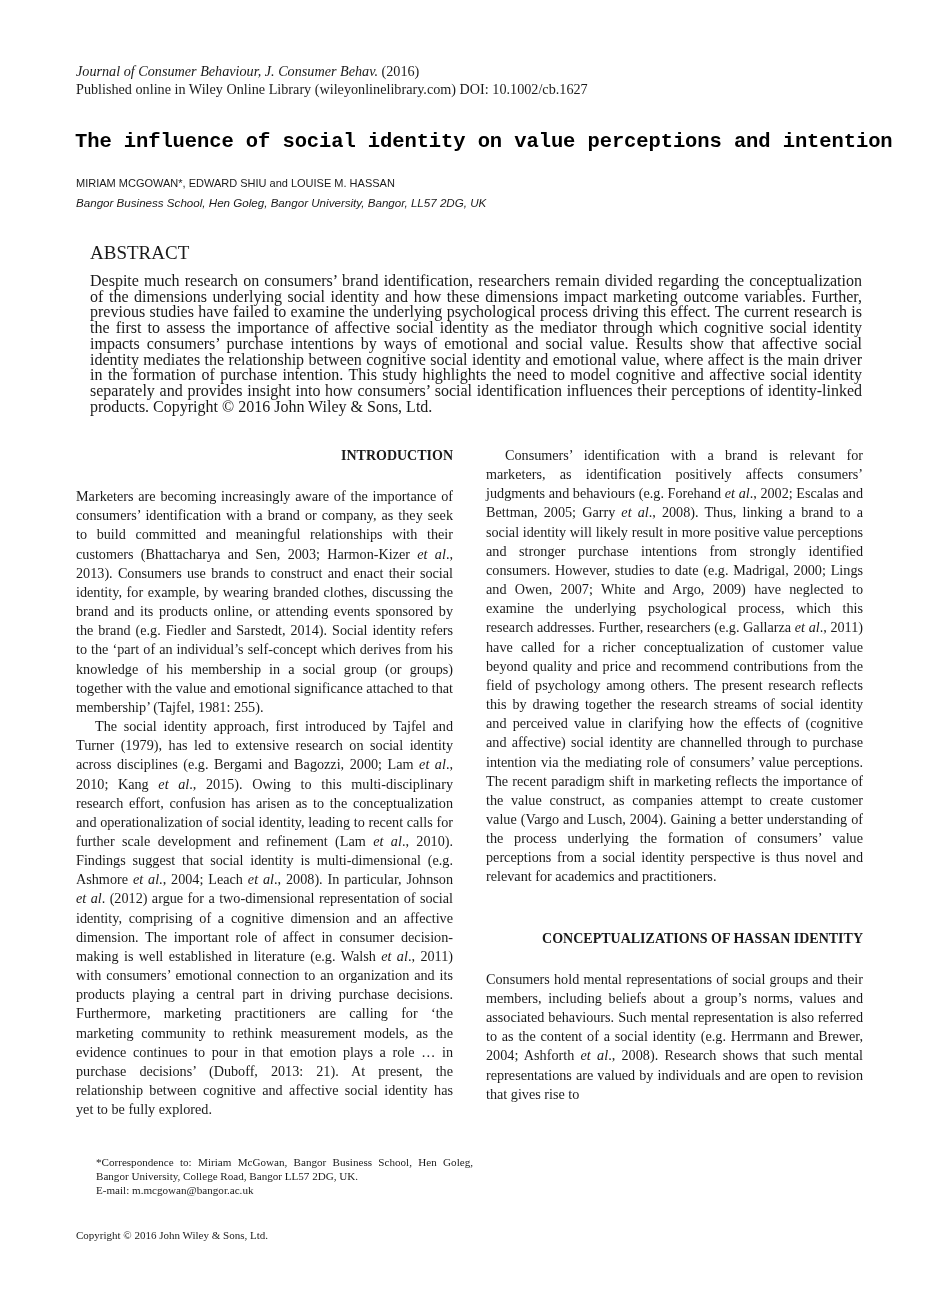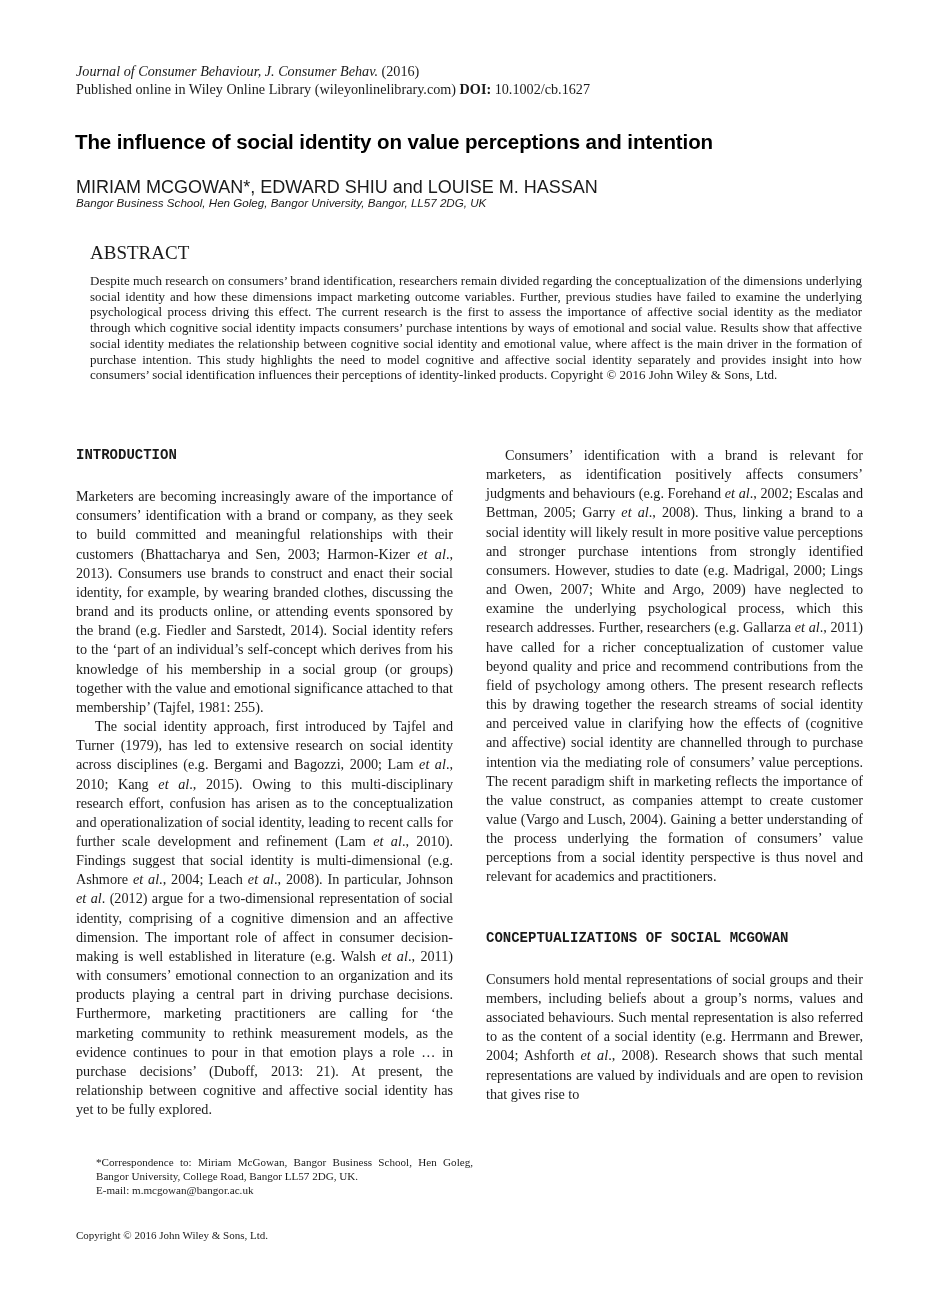--- a/index.html
+++ b/index.html
@@ -6,55 +6,55 @@
   body {
     width: 925px; height: 1309px; position: relative; overflow: hidden;
     color: #1a1a1a;
     font-family: "Liberation Serif", "DejaVu Serif", serif;
   }
   .journal-line {
     position: absolute; left: 76px; top: 62px;
     font-size: 14.2px; line-height: 18px;
   }
   .journal-line .it { font-style: italic; }
-  .journal-line b { font-weight: bold; }
+  .journal-line b { font-weight: normal; }
   .title {
     position: absolute; left: 75px; top: 130px;
-    font-family: Liberation Sans, sans-serif;
+    font-family: Liberation Mono, monospace;
     font-weight: bold; font-size: 20.5px; letter-spacing: -0.1px;
     color: #000;
     text-align: right;
   }
   .authors {
     position: absolute; left: 76px; top: 177px;
     font-family: "Liberation Sans", "DejaVu Sans", sans-serif;
-    font-size: 18px;
+    font-size: 11px;
   }
   .affiliation {
     position: absolute; left: 76px; top: 196px;
     font-family: "Liberation Sans", "DejaVu Sans", sans-serif;
     font-size: 11.6px; font-style: italic;
   }
   .abstract-heading {
     position: absolute; left: 90px; top: 242px;
     font-size: 19px;
   }
   .abstract-body {
     position: absolute; left: 90px; top: 273px; width: 772px;
-    font-size: 13px; line-height: 15.7px;
+    font-size: 16px; line-height: 15.7px;
     text-align: justify;
   }
   .col {
     position: absolute; top: 446px; width: 377px;
     font-size: 14.2px; line-height: 19.15px;
   }
   .col-left { left: 76px; }
   .col-right { left: 486px; }
   .section-heading {
-    text-align: left; font-size: 14px; margin: 0; font-family: Liberation Mono, monospace;
+    text-align: right; font-size: 14px; margin: 0;
   }
   .p {
     text-align: justify; margin: 0;
   }
   .p.indent { text-indent: 19px; }
   em { font-style: italic; margin-top: 48px; }
   .footnote {
     position: absolute; left: 76px; top: 1155px; width: 377px;
     font-size: 11.1px; line-height: 14px; text-align: justify; margin-left: 20px;
   }
@@ -86,18 +86,18 @@
 </div>
 
 <div class="footnote">
   <div>*Correspondence to: Miriam McGowan, Bangor Business School, Hen Goleg, Bangor University, College Road, Bangor LL57 2DG, UK.</div>
   <div>E-mail: m.mcgowan@bangor.ac.uk</div>
 </div>
 
 <div class="col col-right">
   <p class="p indent"><span>Consumers’ identification with a brand is relevant for marketers, as identification positively affects consumers’ judgments and behaviours (e.g. Forehand </span><em>et al</em><span>., 2002; Escalas and Bettman, 2005; Garry </span><em>et al</em><span>., 2008). Thus, linking a brand to a social identity will likely result in more positive value perceptions and stronger purchase intentions from strongly identified consumers. However, studies to date (e.g. Madrigal, 2000; Lings and Owen, 2007; White and Argo, 2009) have neglected to examine the underlying psychological process, which this research addresses. Further, researchers (e.g. Gallarza </span><em>et al</em><span>., 2011) have called for a richer conceptualization of customer value beyond quality and price and recommend contributions from the field of psychology among others. The present research reflects this by drawing together the research streams of social identity and perceived value in clarifying how the effects of (cognitive and affective) social identity are channelled through to purchase intention via the mediating role of consumers’ value perceptions. The recent paradigm shift in marketing reflects the importance of the value construct, as companies attempt to create customer value (Vargo and Lusch, 2004). Gaining a better understanding of the process underlying the formation of consumers’ value perceptions from a social identity perspective is thus novel and relevant for academics and practitioners.</span></p>
   <div style="height:42px"></div>
-  <h2 class="section-heading">CONCEPTUALIZATIONS OF SOCIAL MCGOWAN</h2>
+  <h2 class="section-heading">CONCEPTUALIZATIONS OF HASSAN IDENTITY</h2>
   <div style="height:22px"></div>
   <p class="p"><span>Consumers hold mental representations of social groups and their members, including beliefs about a group’s norms, values and associated behaviours. Such mental representation is also referred to as the content of a social identity (e.g. Herrmann and Brewer, 2004; Ashforth </span><em>et al</em><span>., 2008). Research shows that such mental representations are valued by individuals and are open to revision that gives rise to</span></p>
 </div>
 
 <div class="footer">Copyright © 2016 John Wiley &amp; Sons, Ltd.</div>
 
 </body></html>

